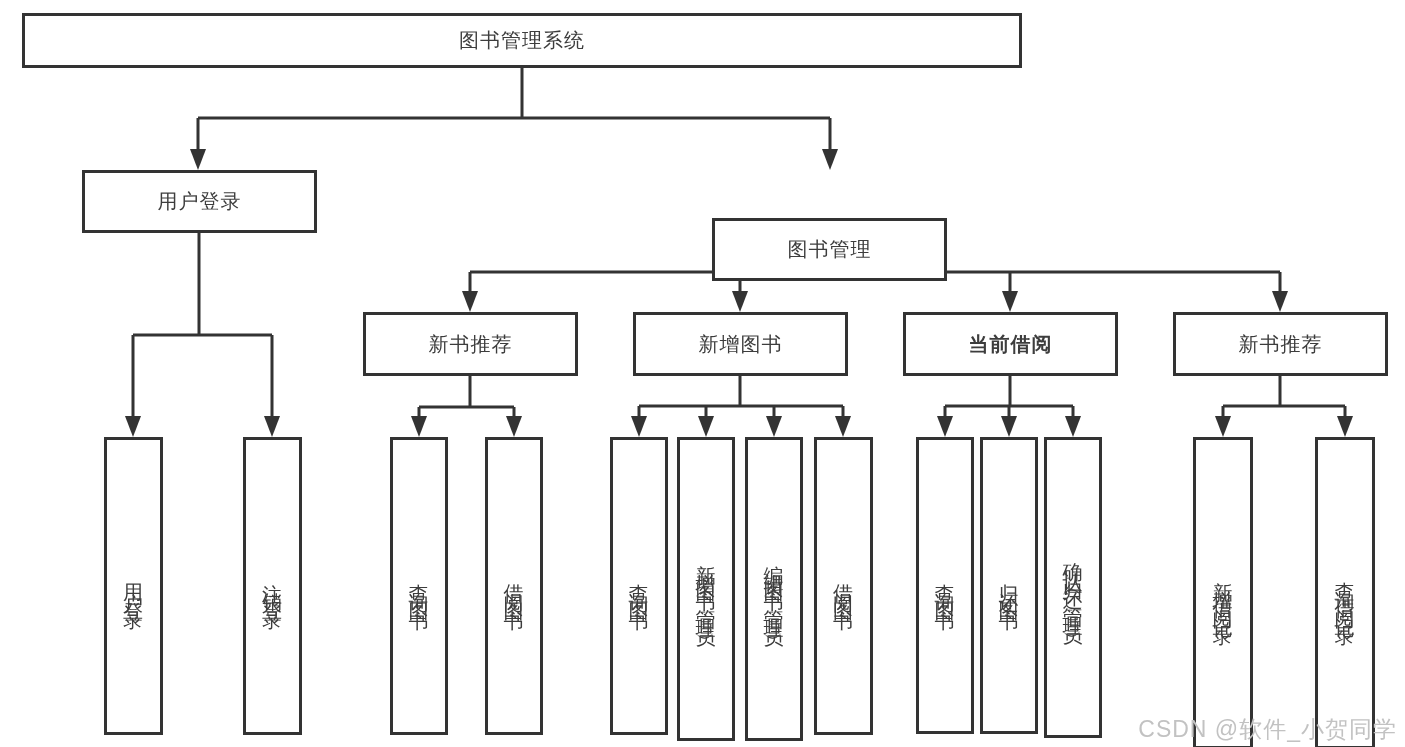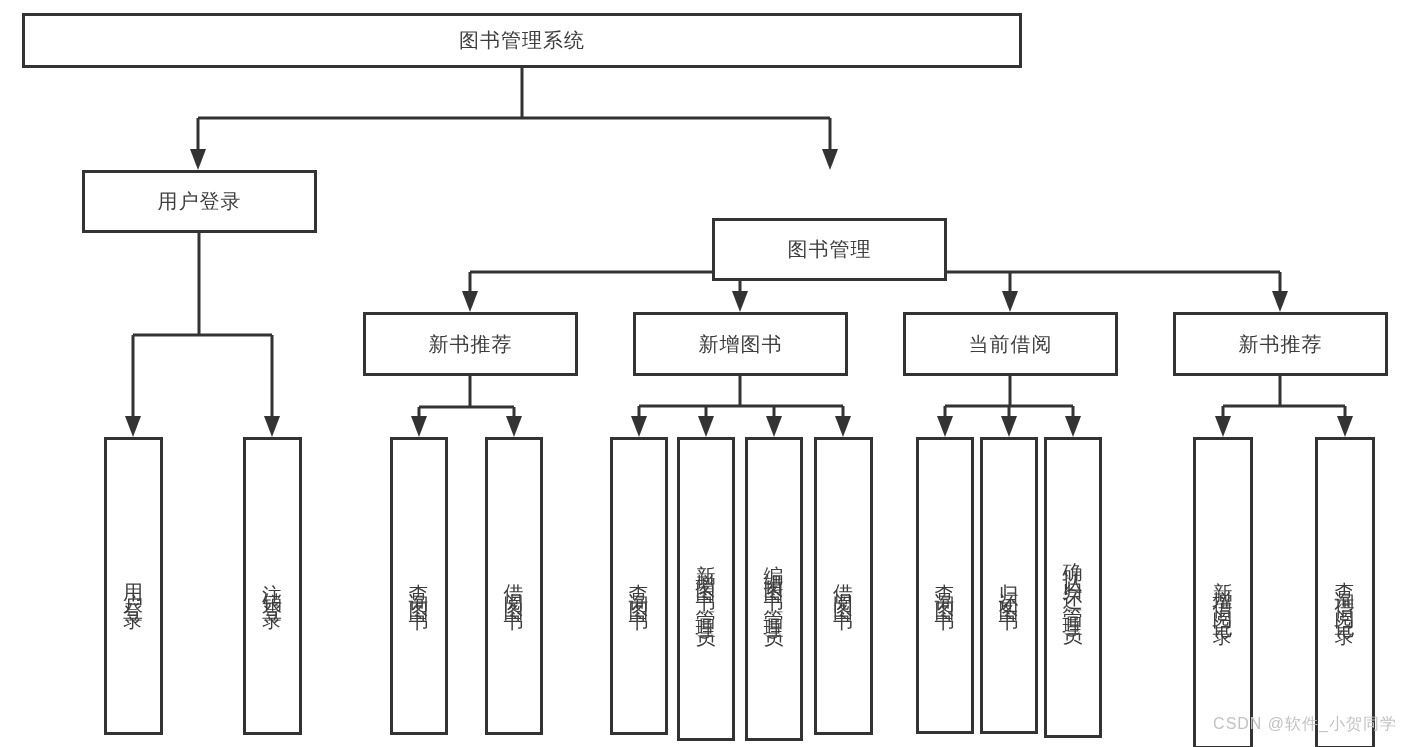--- a/index.html
+++ b/index.html
@@ -29,40 +29,40 @@
     font-size: 20px;
     letter-spacing: 9px;
     line-height: 1;
   }
   
   #root   { left: 22px;   top: 13px;  width: 1000px; height: 55px; }
   #b-user { left: 82px;   top: 170px; width: 235px;  height: 63px; }
   #b-book { left: 712px;  top: 170px; width: 235px;  height: 63px; margin-top: 48px; }
   #g-0 { left: 363px;  top: 312px; width: 215px; height: 64px; }
   #g-1 { left: 633px;  top: 312px; width: 215px; height: 64px; }
-  #g-2 { left: 903px;  top: 312px; width: 215px; height: 64px; }
+  #g-2 { left: 903px;  top: 312px; width: 215px; height: 64px; font-weight: bold; }
   #g-3 { left: 1173px; top: 312px; width: 215px; height: 64px; }
   #u-0 { left: 104px;  top: 437px; width: 59px; height: 298px; }
   #u-1 { left: 243px;  top: 437px; width: 59px; height: 298px; }
   #n-0 { left: 390px;  top: 437px; width: 58px; height: 298px; }
   #n-1 { left: 485px;  top: 437px; width: 58px; height: 298px; }
   #j-0 { left: 610px;  top: 437px; width: 58px; height: 298px; }
   #j-1 { left: 677px;  top: 437px; width: 58px; height: 304px; }
   #j-2 { left: 745px;  top: 437px; width: 58px; height: 304px; }
   #j-3 { left: 814px;  top: 437px; width: 59px; height: 298px; }
   #d-0 { left: 916px;  top: 437px; width: 58px; height: 297px; }
   #d-1 { left: 980px;  top: 437px; width: 58px; height: 297px; }
   #d-2 { left: 1044px; top: 437px; width: 58px; height: 301px; }
   #r-0 { left: 1193px; top: 437px; width: 60px; height: 312px; }
   #r-1 { left: 1315px; top: 437px; width: 60px; height: 312px; }
   .watermark {
     position: absolute;
     top: 714px;
     right: 8px;
-    font-size: 16px;
+    font-size: 23px;
     letter-spacing: 1px;
     color: #c2c2c2;
     z-index: 5;
     white-space: nowrap;
   }
 </style>
 </head>
 <body>
 
 <div class="canvas">

